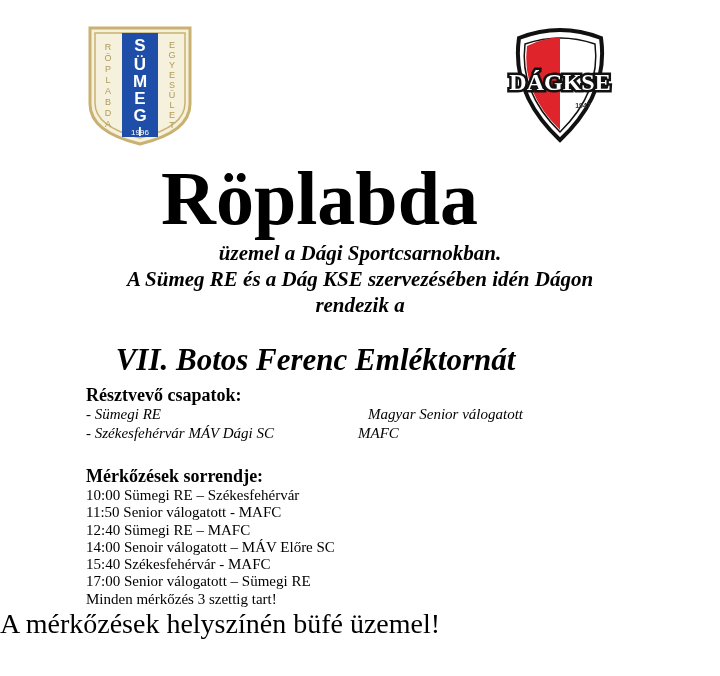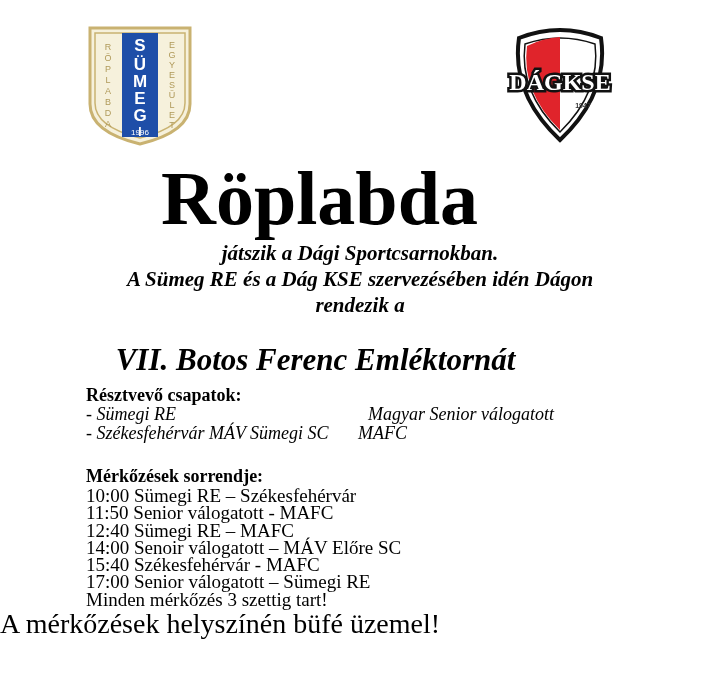--- a/index.html
+++ b/index.html
@@ -5,27 +5,27 @@
     html, body { margin: 0; padding: 0; background: #ffffff; }
     body { width: 720px; height: 676px; position: relative; overflow: hidden; font-family: "Liberation Serif", serif; color: #000; }
     .abs { position: absolute; }
     .logo-left { left: 86px; top: 24px; width: 108px; height: 122px; }
     .logo-right { left: 505px; top: 24px; width: 110px; height: 120px; }
     .title { left: 0; width: 639px; top: 156px; text-align: center; font-weight: bold; font-size: 76px; line-height: 84px; letter-spacing: 0px; }
     .intro { left: 0; width: 720px; top: 240px; text-align: center; font-weight: bold; font-style: italic; font-size: 21px; line-height: 26px; }
     .event { left: 0; width: 631px; top: 342px; text-align: center; font-weight: bold; font-style: italic; font-size: 31px; line-height: 36px; }
     .sec-title { font-weight: bold; font-size: 18px; line-height: 20px; }
     .teams-title { left: 86px; top: 385px; }
-    .team { font-style: italic; font-size: 18px; line-height: 18px; }
+    .team { font-style: italic; font-size: 15px; line-height: 18px; }
     .t1 { left: 86px; top: 405px; }
     .t2 { left: 86px; top: 424px; }
     .t3 { left: 368px; top: 405px; }
     .t4 { left: 358px; top: 424px; }
     .matches-title { left: 86px; top: 466px; }
-    .matches { left: 86px; top: 487px; font-size: 19px; line-height: 17.3px; }
+    .matches { left: 86px; top: 487px; font-size: 15px; line-height: 17.3px; }
     .matches div { white-space: nowrap; }
     .footer { left: 0; width: 720px; top: 608px; font-size: 28px; line-height: 32px; }
   </style>
 </head>
 <body>
 
 <div class="abs logo-left">
   <svg width="108" height="122" viewBox="0 0 108 122">
     <path d="M4 4 H104 V80 Q104 108 54 120 Q4 108 4 80 Z" fill="#f6f1dc" stroke="#c9b271" stroke-width="3"></path>
     <path d="M9 9 H99 V79 Q99 103 54 114 Q9 103 9 79 Z" fill="none" stroke="#c9b271" stroke-width="1.5"></path>
@@ -67,30 +67,30 @@
     <path d="M20 20 Q55 8 90 20 Q96 68 55 108 Q14 68 20 20 Z" fill="#ffffff" stroke="#111" stroke-width="1.5"></path>
     <path d="M22 22 Q38 14 55 13 V106 Q16 68 22 22 Z" fill="#e0242b"></path>
     <text x="55" y="66" font-family="Liberation Serif, serif" font-weight="bold" font-size="24" text-anchor="middle" fill="#ffffff" stroke="#111" stroke-width="5" paint-order="stroke">DÁGKSE</text>
     <text x="78" y="84" font-family="Liberation Sans, sans-serif" font-size="7" font-weight="bold" text-anchor="middle" fill="#333">1947</text>
   </svg>
 </div>
 
 <div class="abs title">Röplabda</div>
 
 <div class="abs intro">
-  <div>játszik a Dági Sportcsarnokban.</div>
+  <div>üzemel a Dági Sportcsarnokban.</div>
   <div>A Sümeg RE és a Dág KSE szervezésében idén Dágon</div>
   <div>rendezik a</div>
 </div>
 
 <div class="abs event">VII. Botos Ferenc Emléktornát</div>
 
 <div class="abs sec-title teams-title">Résztvevő csapatok:</div>
 <div class="abs team t1">- Sümegi RE</div>
-<div class="abs team t2">- Székesfehérvár MÁV Sümegi SC</div>
+<div class="abs team t2">- Székesfehérvár MÁV Dági SC</div>
 <div class="abs team t3">Magyar Senior válogatott</div>
 <div class="abs team t4">MAFC</div>
 
 <div class="abs sec-title matches-title">Mérkőzések sorrendje:</div>
 <div class="abs matches">
   <div>10:00 Sümegi RE – Székesfehérvár</div>
   <div>11:50 Senior válogatott - MAFC</div>
   <div>12:40 Sümegi RE – MAFC</div>
   <div>14:00 Senoir válogatott – MÁV Előre SC</div>
   <div>15:40 Székesfehérvár - MAFC</div>

